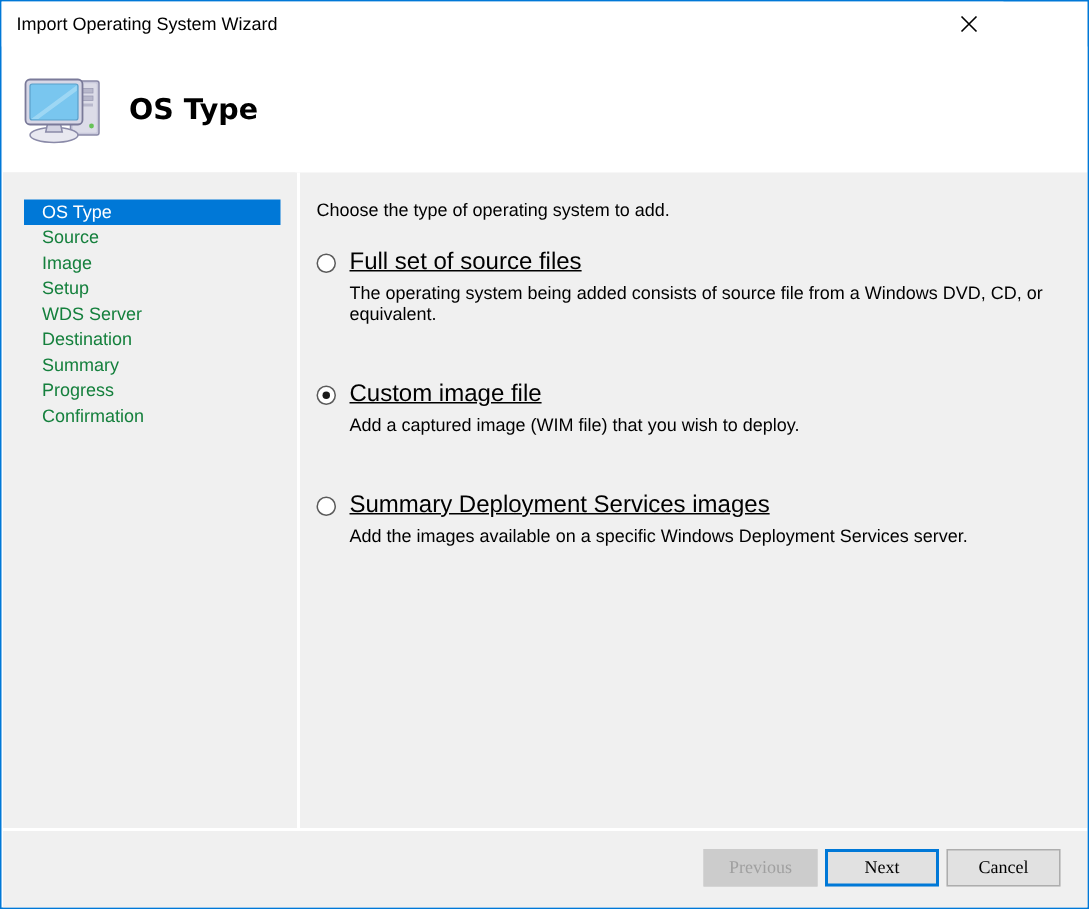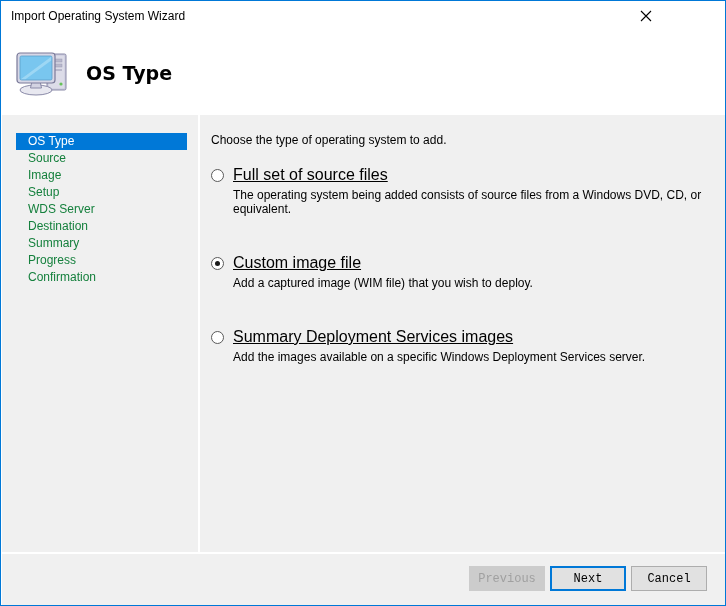--- a/index.html
+++ b/index.html
@@ -195,21 +195,21 @@
     position: absolute;
     right: 18px;
     top: 12px;
     display: flex;
     gap: 5px;
   }
   .btn {
     width: 76px;
     height: 25px;
     box-sizing: border-box;
-    font-family: Liberation Mono, monospace;
+    font-family: Liberation Serif, serif;
     font-size: 12px;
     color: #000000;
     background: #e1e1e1;
     border: 1px solid #adadad;
     display: flex;
     align-items: center;
     justify-content: center;
     cursor: default;
     padding: 0;
   }
@@ -275,21 +275,21 @@
     <div class="sidebar-divider"></div>
 
     <div class="main">
       <p class="intro-text">Choose the type of operating system to add.</p>
 
       <div class="option gap-big">
         <div class="option-head">
           <span class="radio"></span>
           <span class="option-label">Full set of source files</span>
         </div>
-        <div class="option-desc">The operating system being added consists of source files from a Windows DVD, CD, or equivalent.</div>
+        <div class="option-desc">The operating system being added consists of source file from a Windows DVD, CD, or equivalent.</div>
       </div>
 
       <div class="option gap-big">
         <div class="option-head">
           <span class="radio checked"></span>
           <span class="option-label">Custom image file</span>
         </div>
         <div class="option-desc">Add a captured image (WIM file) that you wish to deploy.</div>
       </div>
 

